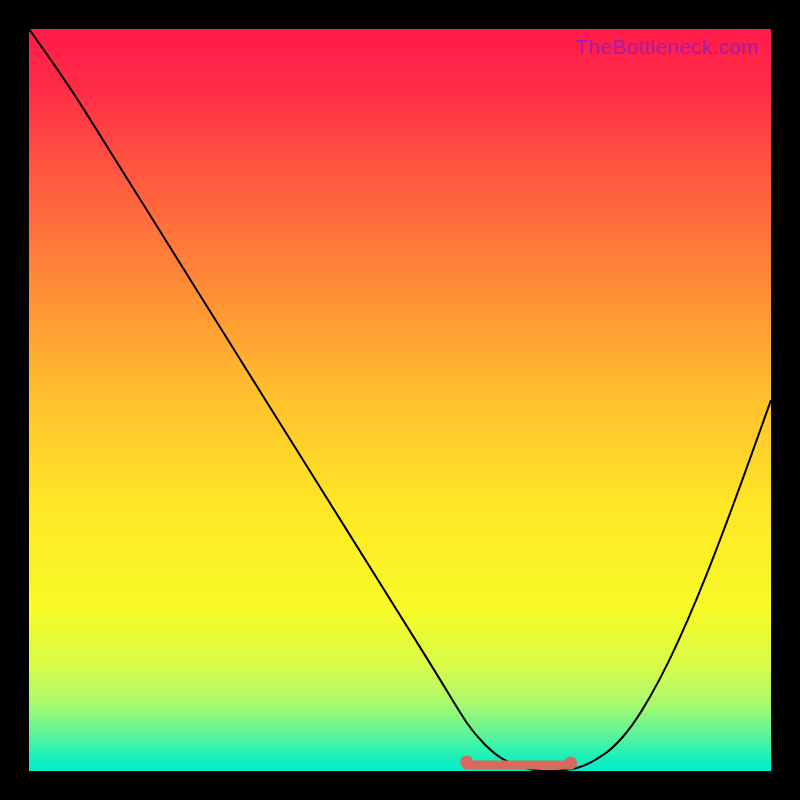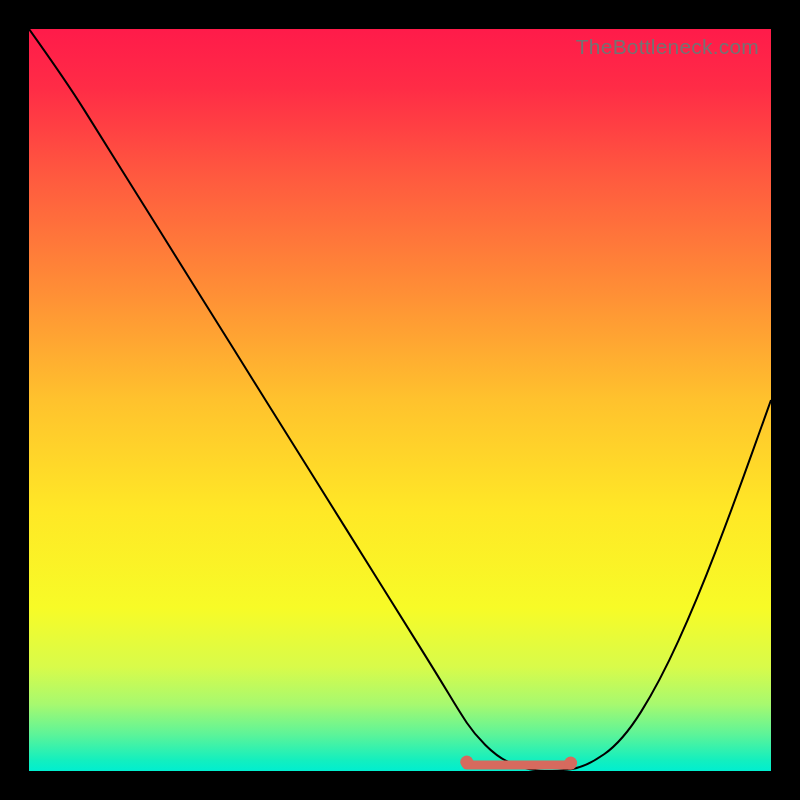--- a/index.html
+++ b/index.html
@@ -17,21 +17,21 @@
     width: 742px;
     height: 742px;
     background: #fff;
   }
   .watermark {
     position: absolute;
     top: 6px;
     right: 12px;
     font-family: Arial, Helvetica, sans-serif;
     font-size: 21px;
-    color: #737373;
+    color: #a21caf;
     letter-spacing: 0.2px;
     z-index: 20;
   }
   svg {
     position: absolute;
     left: 0;
     top: 0;
   }
 </style>
 </head>

